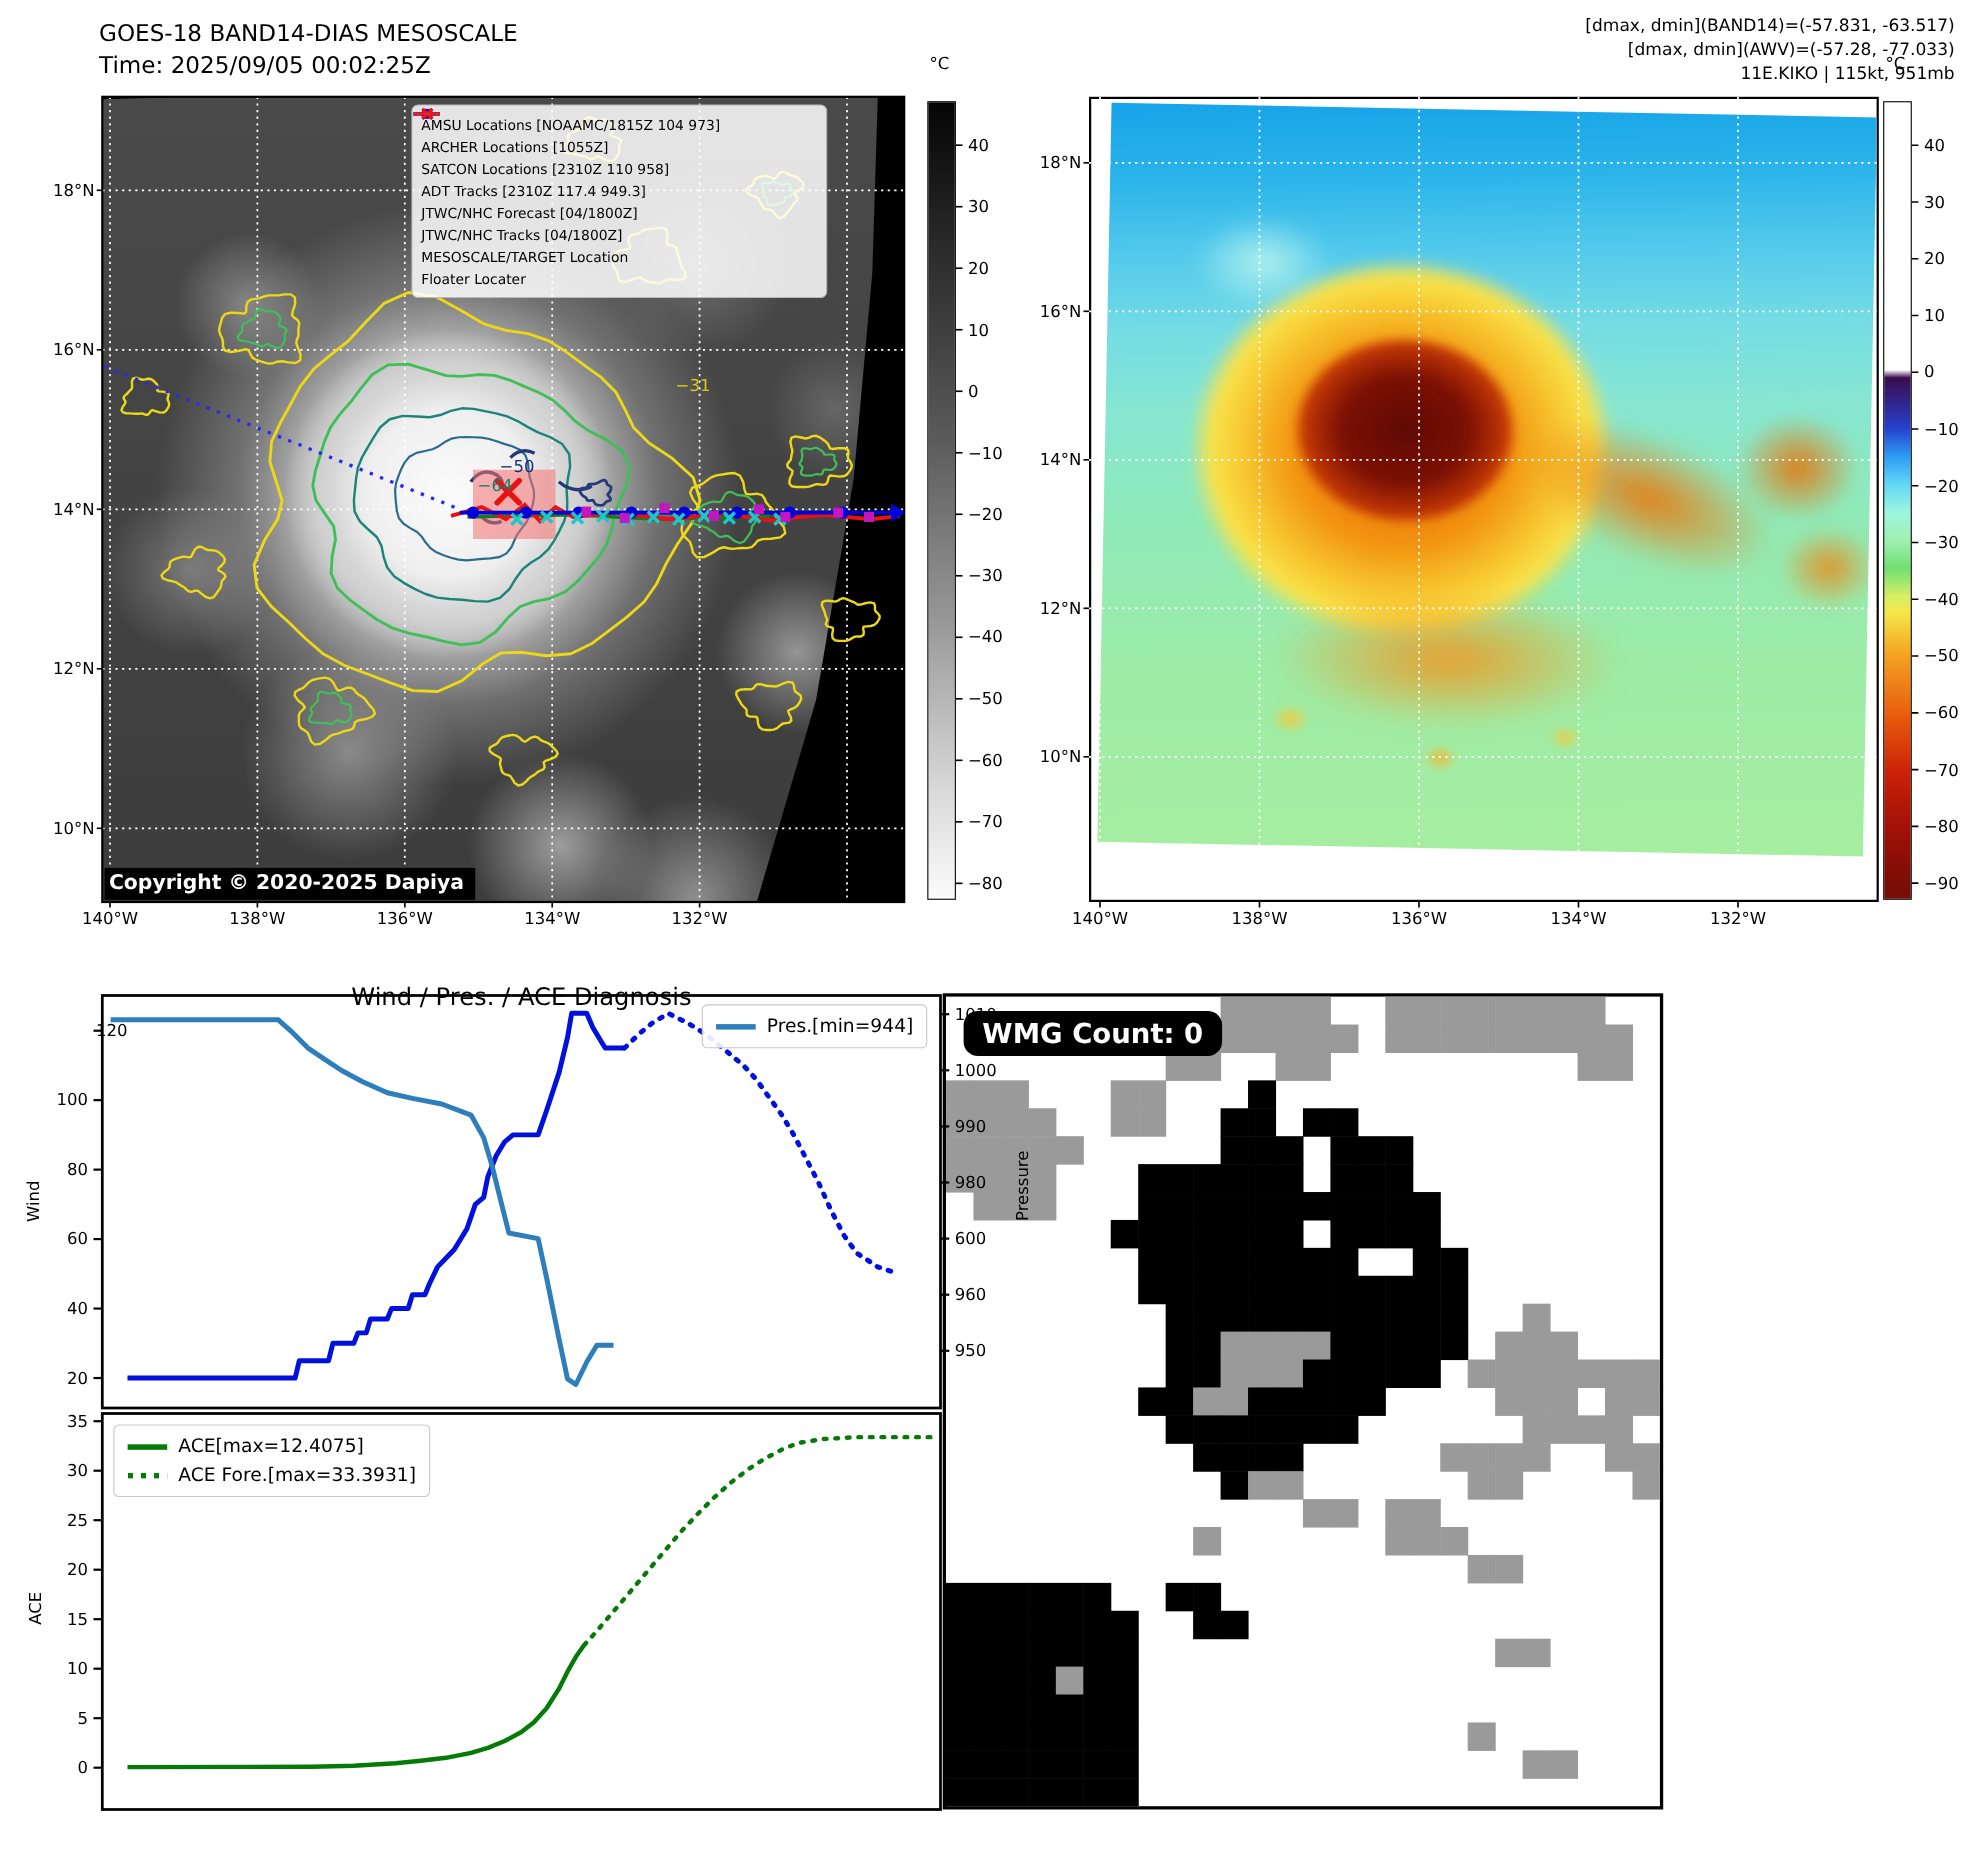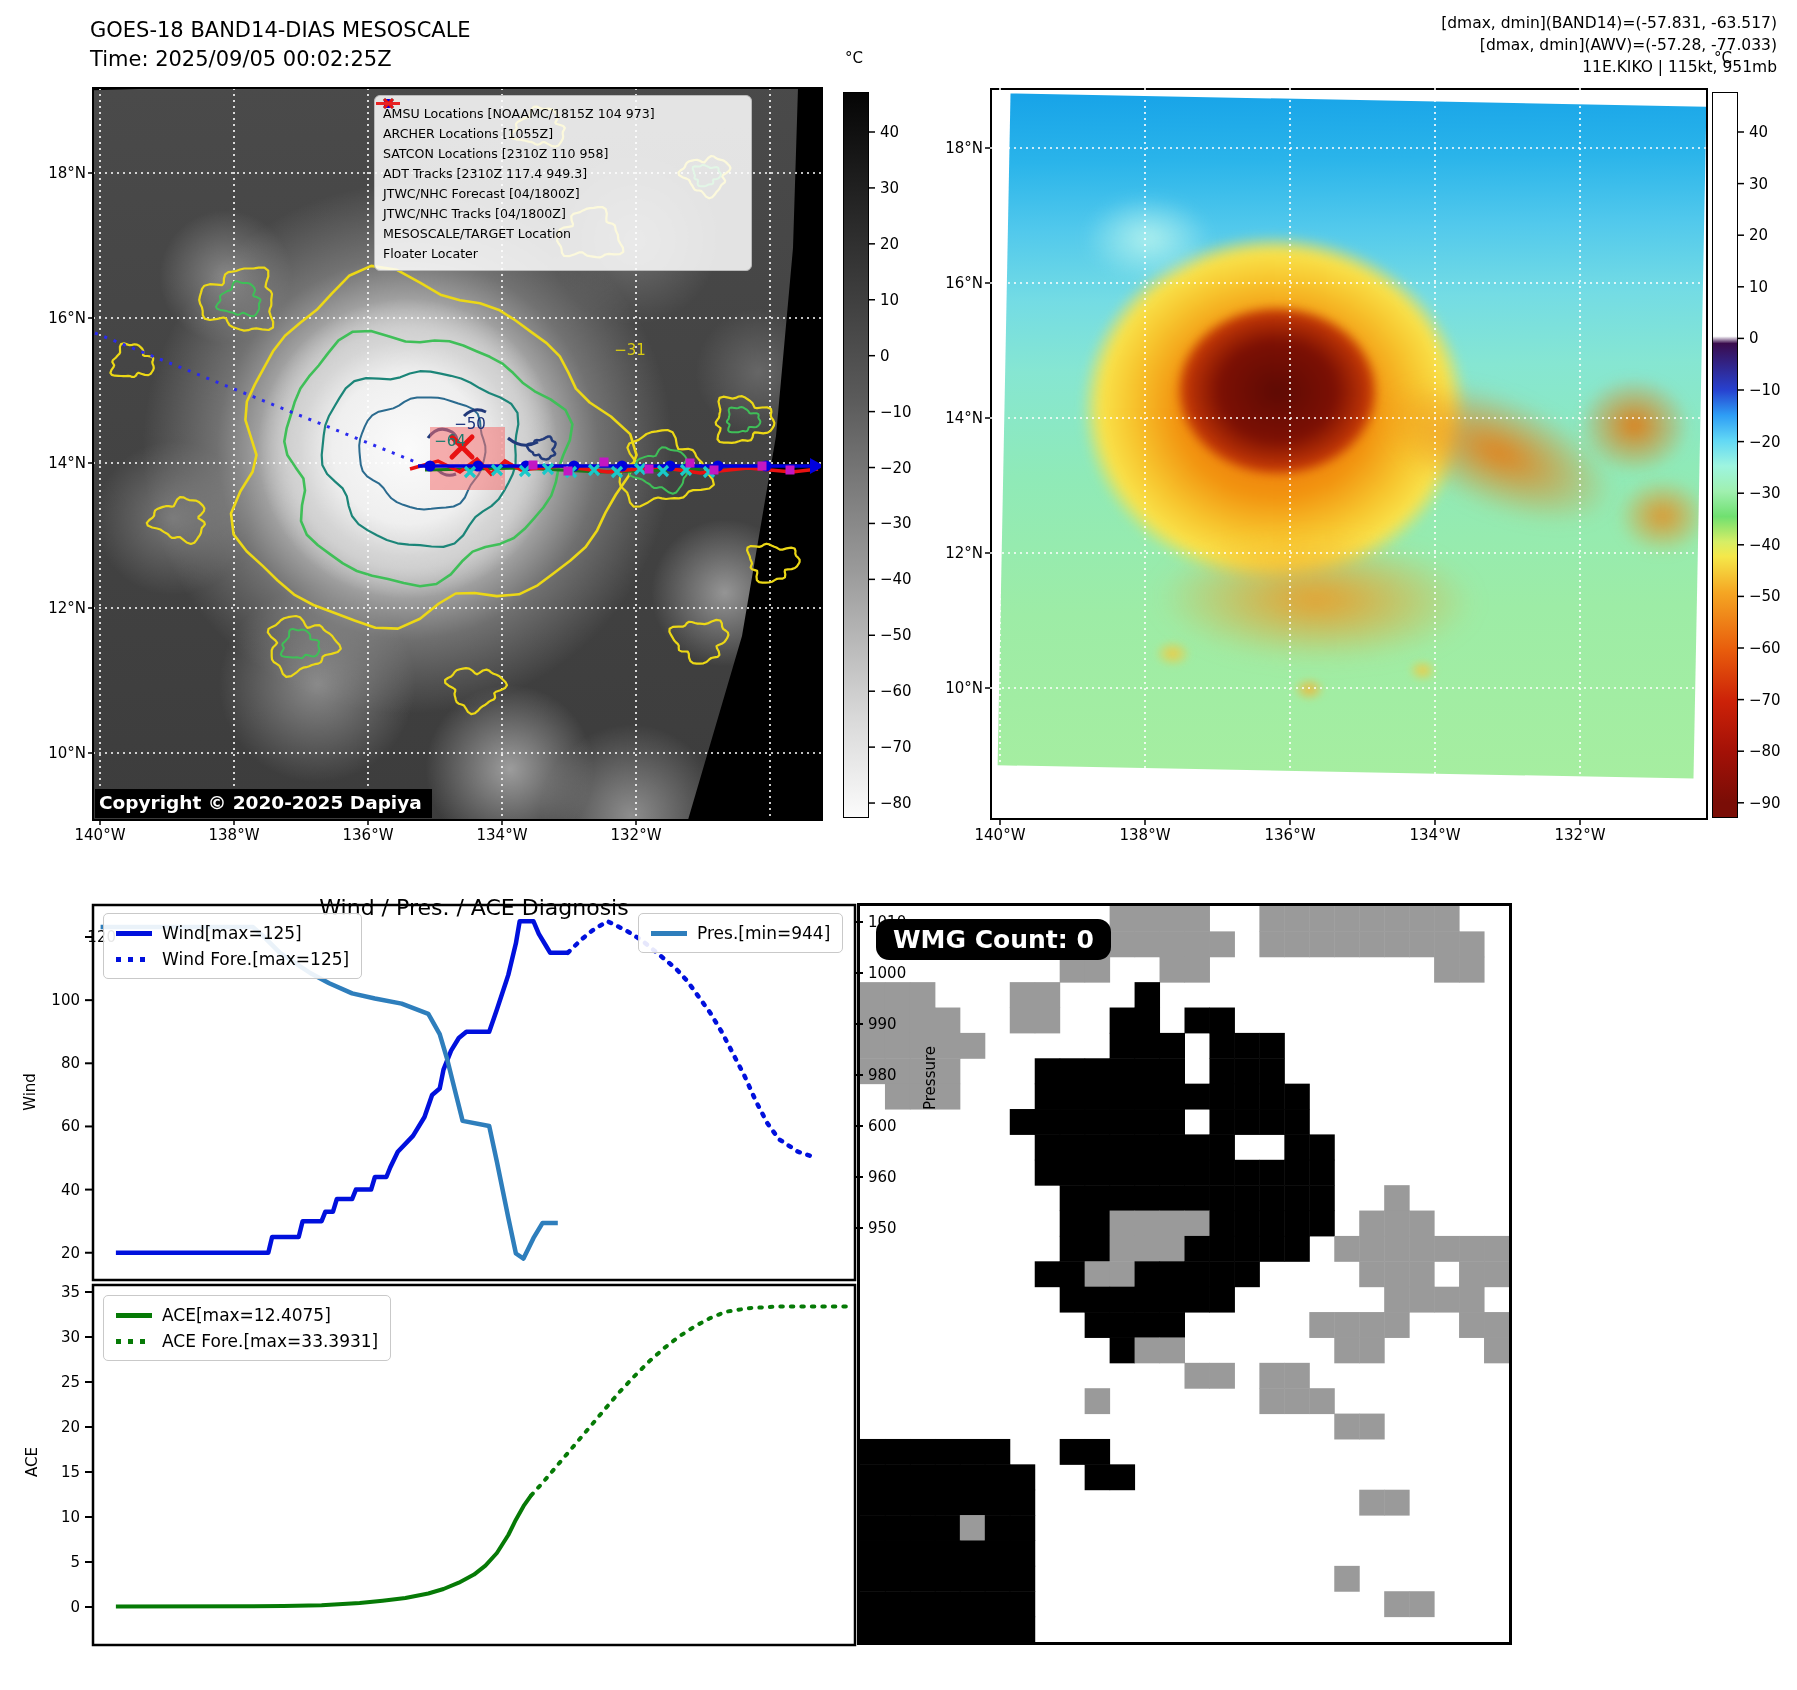--- a/index.html
+++ b/index.html
@@ -123,30 +123,20 @@
       <div class="mlrow">
         <svg width="26" height="15">
           <line x1="1" y1="7.5" x2="25" y2="7.5" stroke="#e82222" stroke-width="3"></line>
         </svg>
         <span>Floater Locater</span>
       </div>
     </div>
 
   <div class="abs" id="copyright">Copyright © 2020-2025 Dapiya</div>
 
-  <div class="abs chlegend" style="left:103px;top:913px;">
-    <div class="clrow">
-        <span class="lg-line" style="background:#0010dd;height:5px;"></span>
-        <span>Wind[max=125]</span>
-      </div>
-    <div class="clrow">
-        <span class="lg-dot" style="background:repeating-linear-gradient(90deg,#0010dd 0 5px,transparent 5px 12px);height:5px;"></span>
-        <span>Wind Fore.[max=125]</span>
-      </div>
-  </div>
   <div class="abs chlegend" style="left:638px;top:913px;">
     <div class="clrow">
         <span class="lg-line" style="background:#2e7ebc;height:5px;"></span>
         <span>Pres.[min=944]</span>
       </div>
   </div>
   <div class="abs chlegend" style="left:103px;top:1295px;">
     <div class="clrow">
         <span class="lg-line" style="background:#067a06;height:5px;"></span>
         <span>ACE[max=12.4075]</span>

